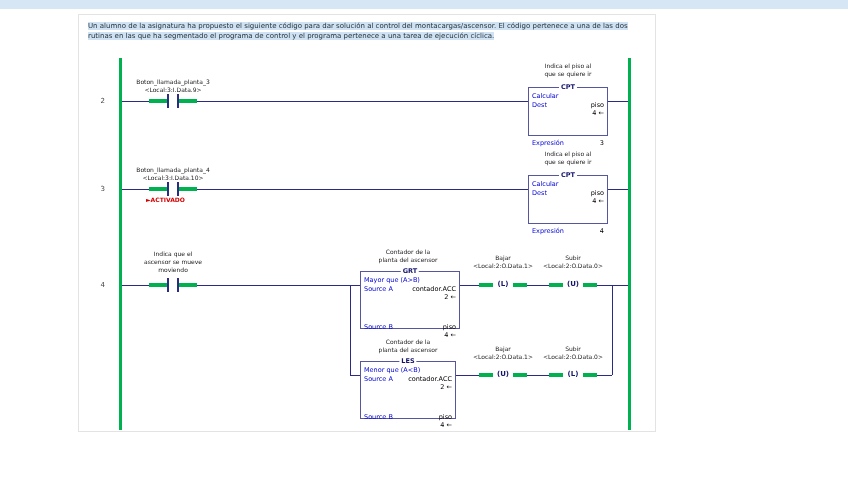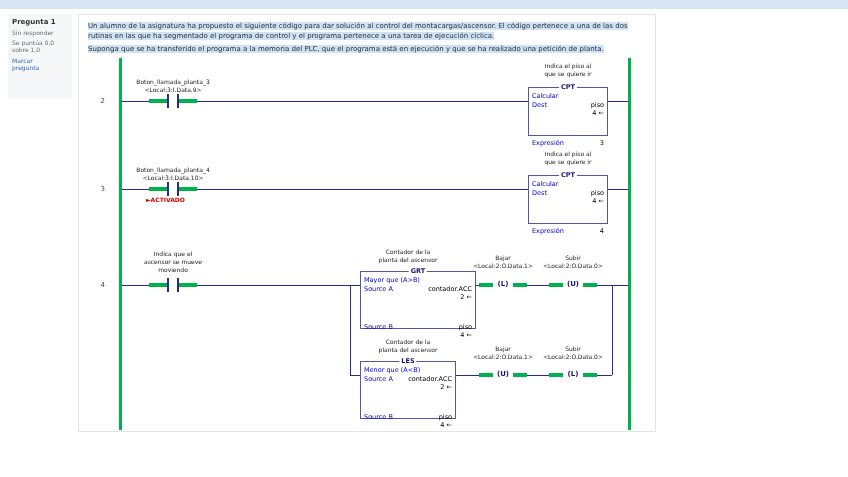--- a/index.html
+++ b/index.html
@@ -45,35 +45,24 @@
   .coil-sym{position:absolute;left:14px;top:0;width:20px;height:14px;line-height:13px;
             text-align:center;background:#fff;color:#15156b;font-weight:bold;font-size:7px;}
 </style>
 </head>
 <body>
 
 <div id="canvas">
 
   <div class="topbar"></div>
 
-  <div class="sidebox">
-    <div class="side-title">Pregunta 1</div>
-    <div class="side-small">Sin responder</div>
-    <div class="side-small">Se puntúa 0,0</div>
-    <div class="side-small" style="margin-top:0;">sobre 1,0</div>
-    <div>
-      <div class="side-link">Marcar</div>
-      <div class="side-link" style="margin-top:0;">pregunta</div>
-    </div>
-  </div>
 
   <div class="mainbox"></div>
 
   <div class="para" style="left:88px;top:22px;"><span class="hl">Un alumno de la asignatura ha propuesto el siguiente código para dar solución al control del montacargas/ascensor. El código pertenece a una de las dos rutinas en las que ha segmentado el programa de control y el programa pertenece a una tarea de ejecución cíclica.</span></div>
-  <div class="para" style="left:88px;top:45px;"><span class="hl">Suponga que se ha transferido el programa a la memoria del PLC, que el programa está en ejecución y que se ha realizado una petición de planta.</span></div>
 
   <div class="rail" style="left:119px;top:58px;height:372px;"></div>
   <div class="rail" style="left:628px;top:58px;height:372px;"></div>
 
   <div class="hw" style="left:122px;top:101px;width:506px;"></div>
   <div class="hw" style="left:122px;top:189px;width:506px;"></div>
   <div class="hw" style="left:122px;top:285px;width:506px;"></div>
   <div class="vw" style="left:350px;top:285px;height:90px;"></div>
   <div class="vw" style="left:612px;top:285px;height:90px;"></div>
   <div class="hw" style="left:350px;top:375px;width:262px;"></div>
@@ -111,21 +100,21 @@
       </div>
     <div class="brow-r">
         <span>4 ←</span>
       </div>
     <div class="brow mt">
         <span class="kw">Expresión</span>
         <span>4</span>
       </div>
   </div>
 
-  <div class="block" style="left:360px;top:271px;width:116px;height:58px;">
+  <div class="block" style="left:360px;top:271px;width:100px;height:58px;">
     <span class="btitle">GRT</span>
     <div class="brow">
         <span class="kw">Mayor que (A&gt;B)</span>
       </div>
     <div class="brow">
         <span class="kw">Source A</span>
         <span>contador.ACC</span>
       </div>
     <div class="brow-r">
         <span>2 ←</span>

